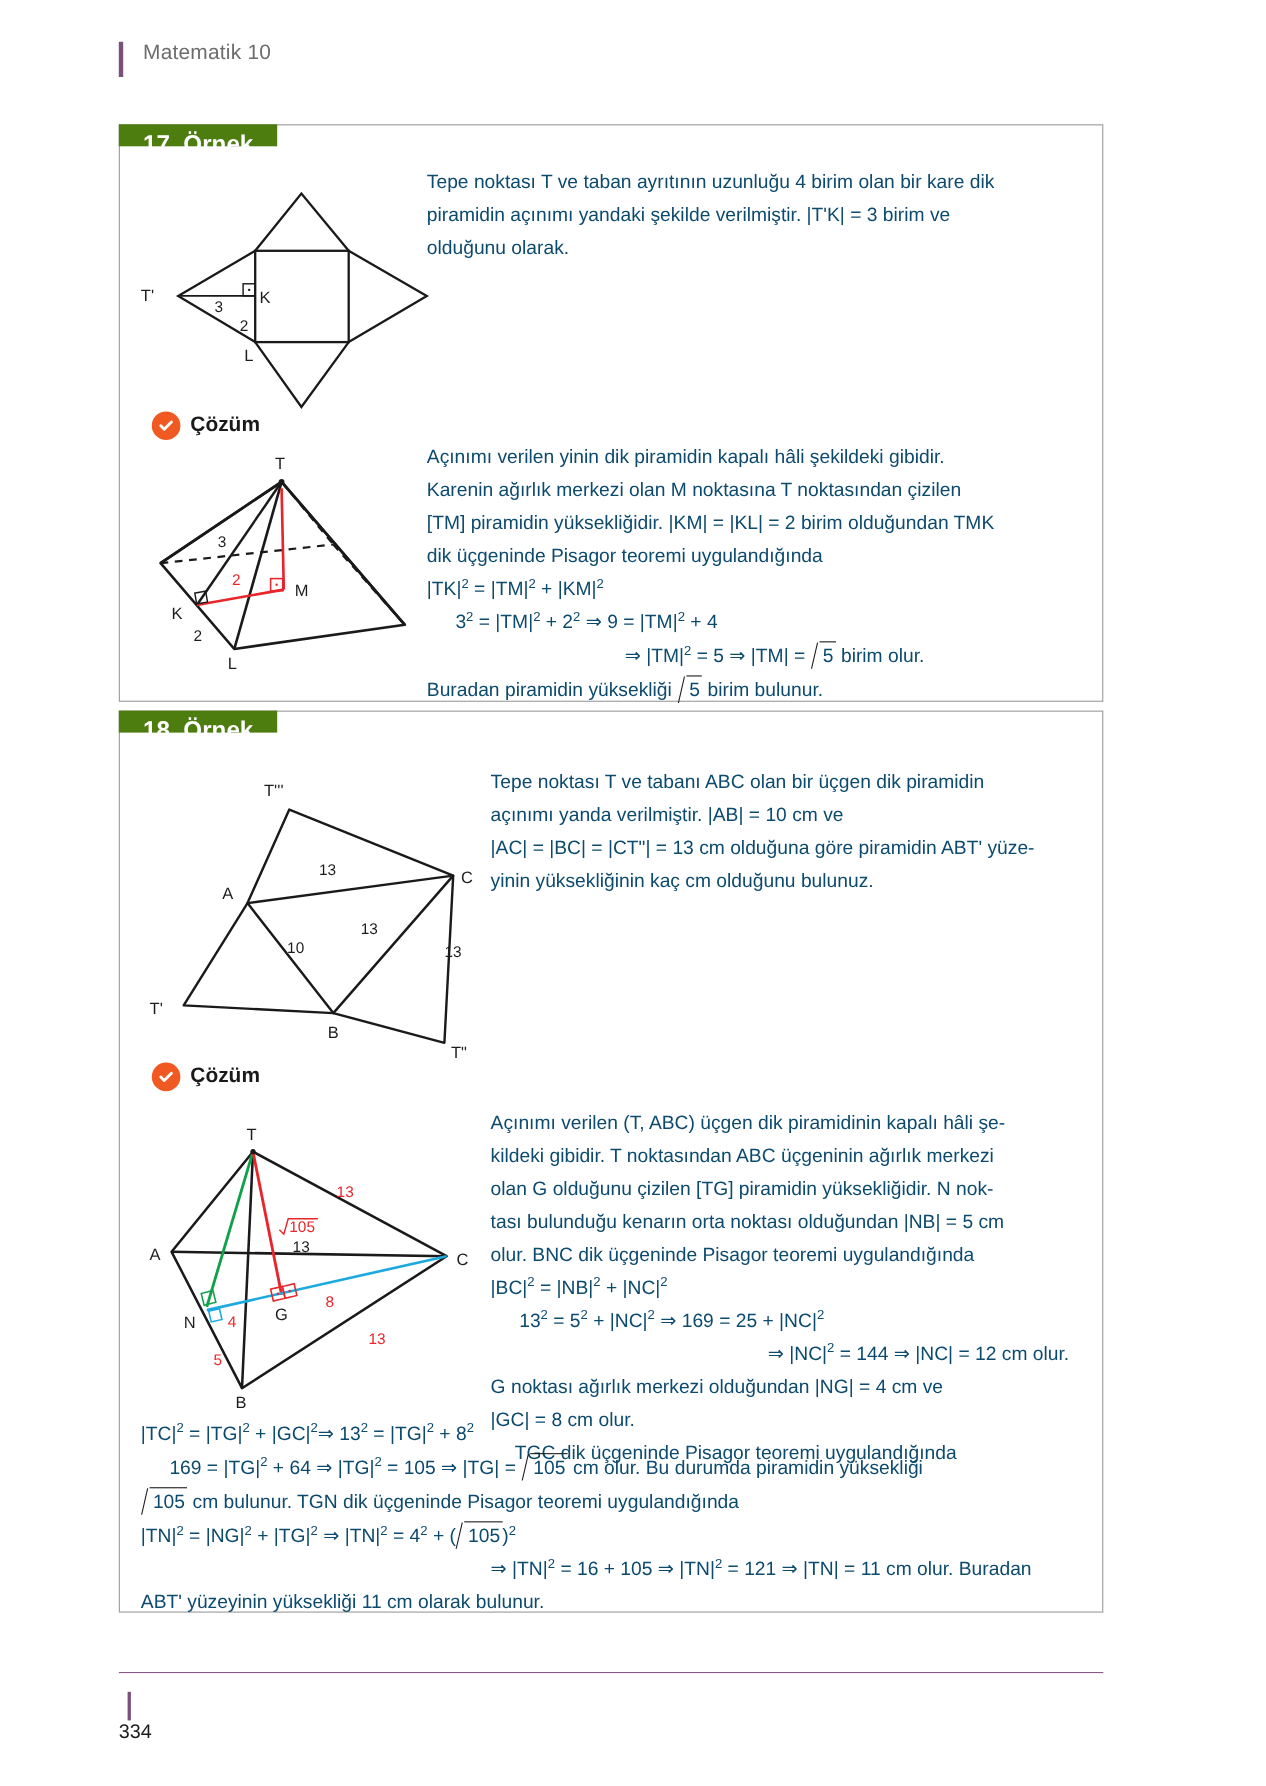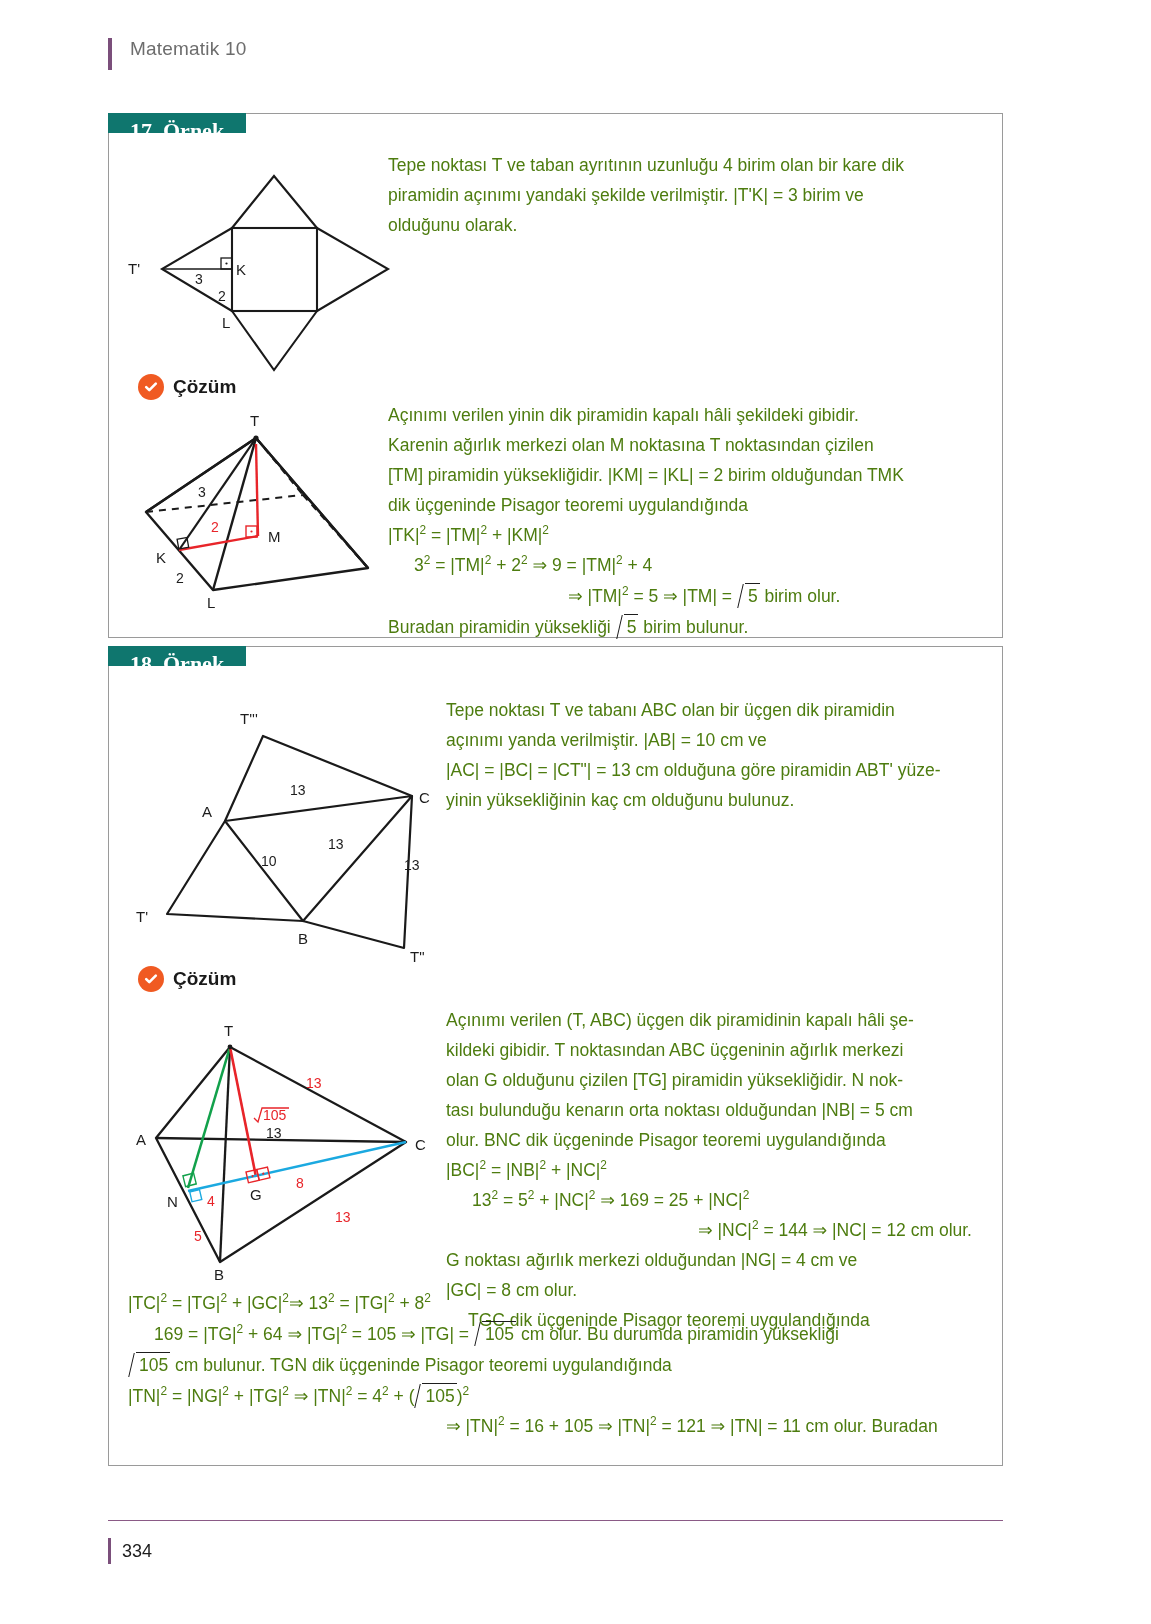--- a/index.html
+++ b/index.html
@@ -44,40 +44,40 @@
     border: 1px solid #9a9a9a;
     box-sizing: border-box;
     background: #fff;
   }
   #box-17 { top: 113px; height: 525px; }
   #box-18 { top: 646px; height: 820px; }
 
   .badge {
     position: absolute;
     left: 108px;
-    background: #0f766e;
+    background: #4d7c0f;
     color: #ffffff;
-    font-family: Liberation Serif, serif;
+    font-family: Liberation Sans, sans-serif;
     font-weight: bold;
     font-size: 22px;
     padding: 6px 22px 8px 22px;
     box-sizing: border-box;
     height: 20px;
     line-height: 24px;
     z-index: 5;
   }
   #badge-17 { top: 113px; }
   #badge-18 { top: 646px; }
 
   
   .prob-text, .sol-text, .full-text {
     position: absolute;
     font-size: 17.5px;
     line-height: 30px;
-    color: #4d7c0f;
+    color: #0c4a6e;
   }
   .prob-text p, .sol-text p, .full-text p {
     margin: 0;
   }
   .just { text-align: justify; }
   .indent1 { padding-left: 26px; }
   .indent3 { padding-left: 180px; }
   .indent4 { padding-left: 230px; text-align: center; }
   .indent5 { padding-left: 318px; }
   .indent6 { padding-left: 22px; }
@@ -177,20 +177,21 @@
     width: 895px;
     height: 1px;
     background: #8a5a86;
   }
   .footer {
     position: absolute;
     left: 108px;
     top: 1538px;
     display: flex;
     align-items: center;
+    flex-direction: column;
   }
   .footer-bar {
     width: 3px;
     height: 26px;
     background: #7b4f7b;
     margin-right: 11px;
   }
   .footer-num {
     font-size: 18px;
     color: #1d1d1d;
@@ -432,19 +433,20 @@
   </p>
   <p>
     <span class="sqrt"><span>105</span></span><span> cm  bulunur. TGN dik üçgeninde Pisagor teoremi uygulandığında</span>
   </p>
   <p>
     <span>|TN|</span><sup>2</sup><span> = |NG|</span><sup>2</sup><span> + |TG|</span><sup>2</sup><span> ⇒ |TN|</span><sup>2</sup><span> = 4</span><sup>2</sup><span> + (</span><span class="sqrt"><span>105</span></span><span>)</span><sup>2</sup>
   </p>
   <p class="indent5">
     <span>⇒ |TN|</span><sup>2</sup><span> = 16 + 105 ⇒ |TN|</span><sup>2</sup><span> = 121 ⇒ |TN| = 11 cm olur. Buradan</span>
   </p>
+  <p>ABT' yüzeyinin yüksekliği 11 cm olarak bulunur.</p>
 </div>
 
 <div class="footer-rule"></div>
 <div class="footer">
   <div class="footer-bar"></div>
   <div class="footer-num">334</div>
 </div>
 
 </body></html>

